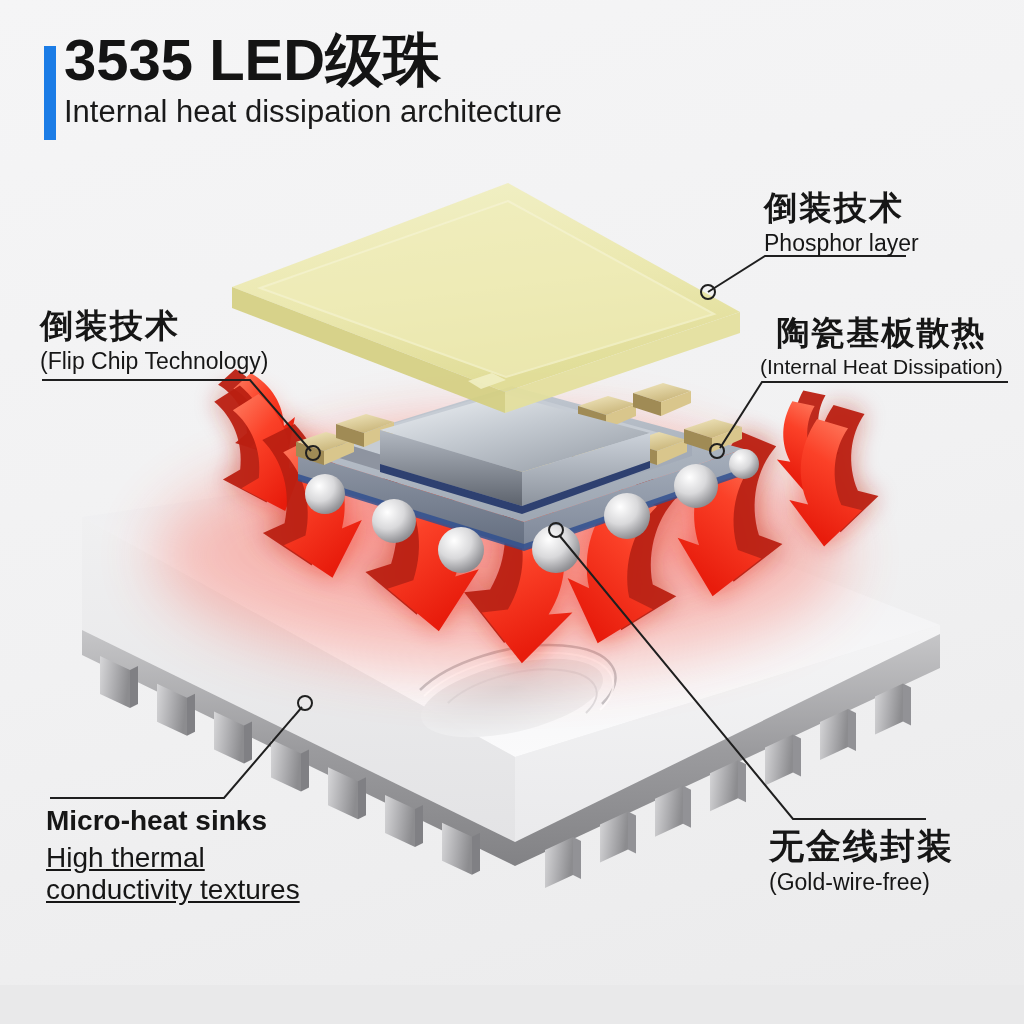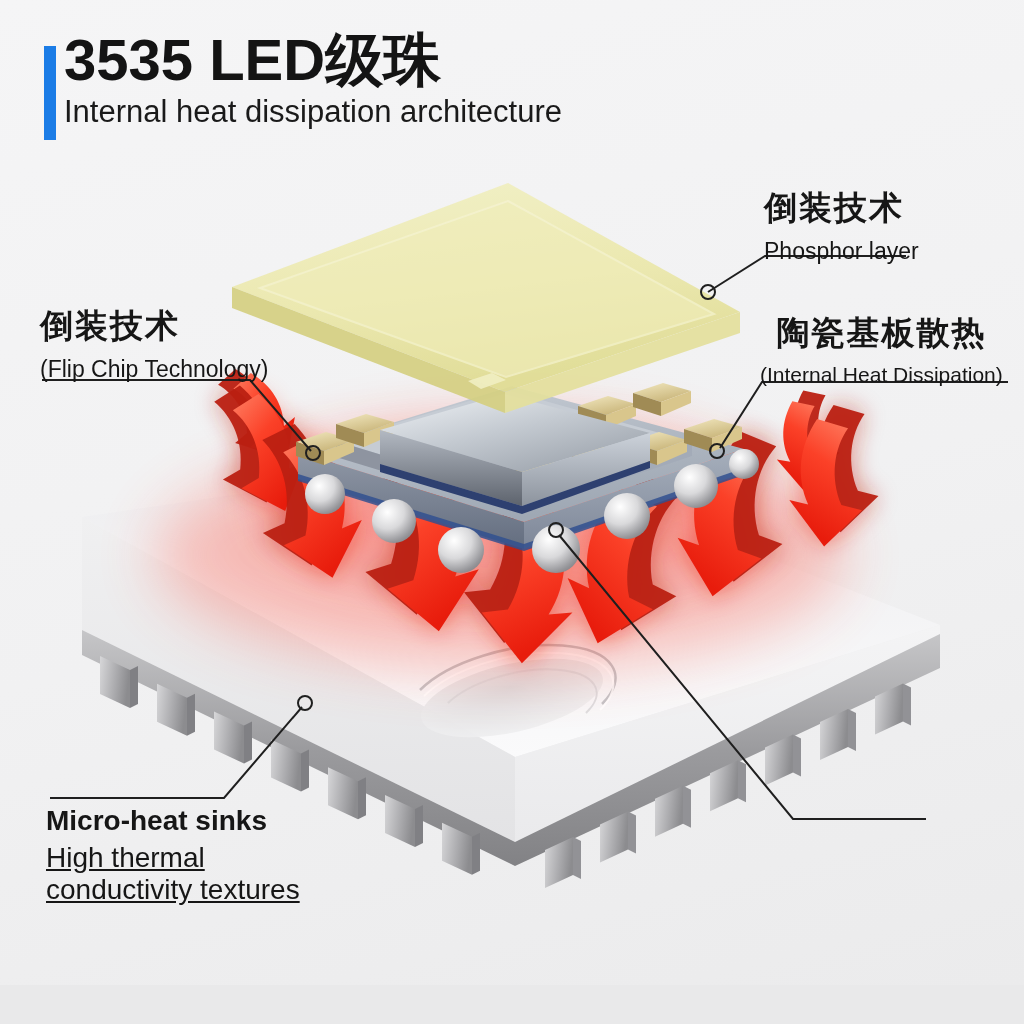--- a/index.html
+++ b/index.html
@@ -10,21 +10,21 @@
 
   
   .accent-bar{position:absolute;left:44px;top:46px;width:12px;height:94px;background:#1b7ce6;}
   .hdr{position:absolute;left:64px;top:30px;color:#141414;}
   .hdr .title{font-size:58px;font-weight:900;letter-spacing:0px;line-height:1.05;}
   .hdr .subtitle{font-size:31px;font-weight:500;margin-top:3px;letter-spacing:0px;color:#1a1a1a;}
 
   
   .callout{position:absolute;color:#161616;}
   .zh{font-size:33px;font-weight:900;letter-spacing:2px;line-height:1.15;white-space:nowrap;}
-  .en{font-size:23px;font-weight:500;line-height:1.15;margin-top:11px;white-space:nowrap;}
+  .en{font-size:23px;font-weight:500;line-height:1.15;margin-top:3px;white-space:nowrap;}
   #label-phosphor{left:764px;top:189px;}
   #label-flip{left:40px;top:307px;}
   #label-ceramic{left:760px;top:314px;text-align:center;}
   #label-ceramic .en{font-size:21px;}
   #label-gold{left:769px;top:826px;}
   #label-gold .zh{font-size:35px;}
   #label-micro{left:46px;top:806px;}
   #label-micro .title{font-size:28px;font-weight:800;line-height:1.1;}
   #label-micro .sub{font-size:28px;font-weight:500;line-height:1.15;margin-top:5px;width:290px;white-space:normal;text-decoration:underline;}
 </style>
@@ -290,14 +290,18 @@
   <div class="callout" id="label-ceramic">
     <div class="zh">陶瓷基板散热</div>
     <div class="en">(Internal Heat Dissipation)</div>
   </div>
 
   <div class="callout" id="label-micro">
     <div class="title">Micro-heat sinks</div>
     <div class="sub">High thermal conductivity textures</div>
   </div>
 
+  <div class="callout" id="label-gold">
+    <div class="zh">无金线封装</div>
+    <div class="en">(Gold-wire-free)</div>
+  </div>
 
 </div>
 
 </body></html>

